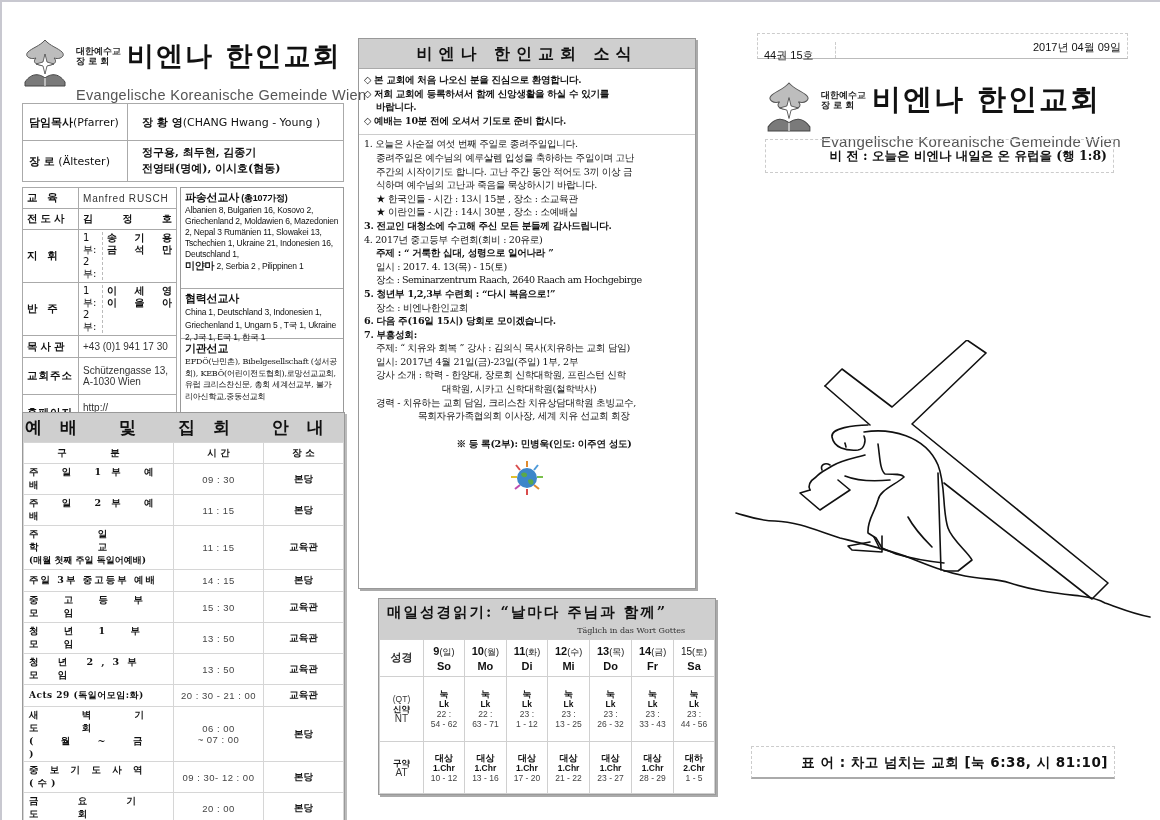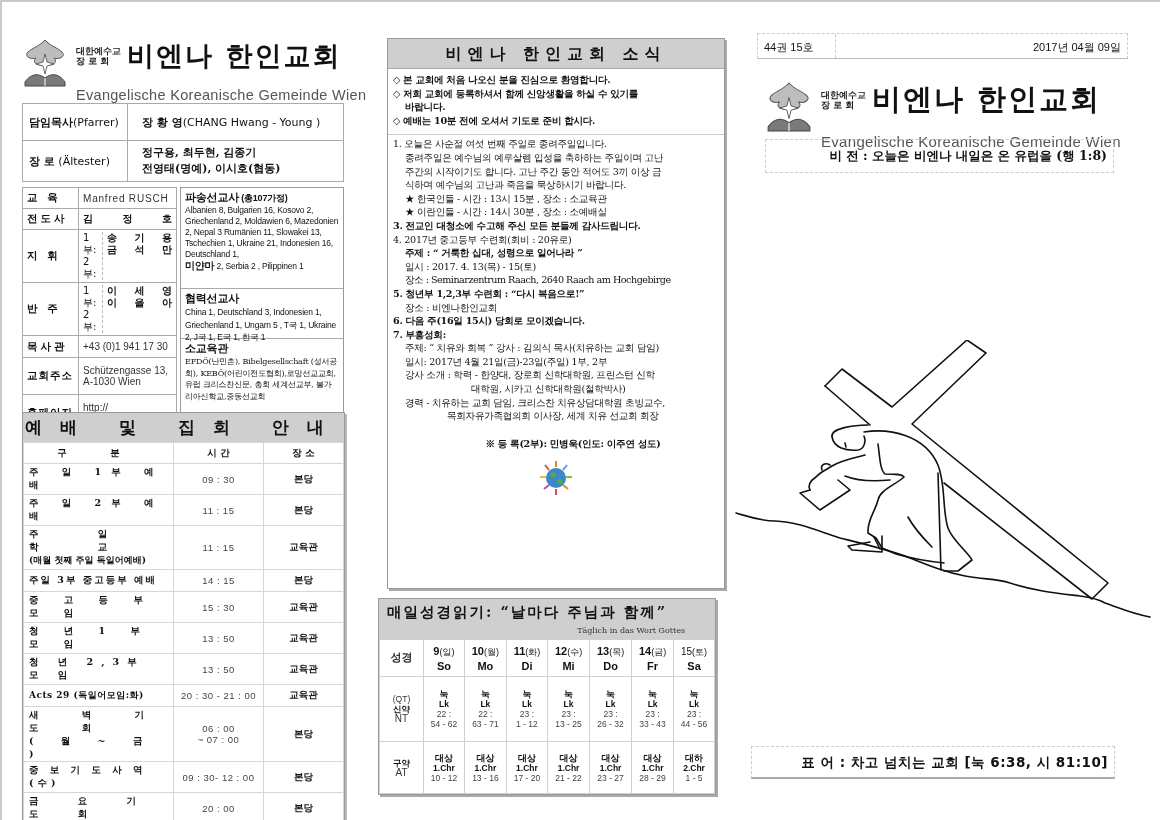--- a/index.html
+++ b/index.html
@@ -39,21 +39,21 @@
   .worship { position: absolute; left: 22px; top: 412px; width: 323px; border: 1px solid #999; box-shadow: 2px 2px 0 #bbb; }
   .worship .title { background: #cfcfcf; height: 29px; text-align: center; font-family: "DejaVu Serif", serif; font-weight: bold; font-size: 17px; line-height: 29px; letter-spacing: 18px; }
   .worship table { width: 100%; border-collapse: collapse; }
   .worship td { border: 1px solid #d6d6d6; font-size: 9.5px; vertical-align: middle; }
   .worship td.c1 { width: 150px; padding: 2px 5px; font-family: "DejaVu Serif", serif; font-weight: bold; letter-spacing: 1px; }
   .worship td.c2 { width: 90px; text-align: center; font-family: "Liberation Sans", sans-serif; color: #444; letter-spacing: 0.5px; }
   .worship td.c3 { text-align: center; font-family: "DejaVu Serif", serif; font-weight: bold; }
   .worship tr.hdr td { font-family: "DejaVu Serif", serif; font-weight: bold; text-align: center; height: 21px; }
 
   
-  .news { position: absolute; left: 387px; top: 38px; width: 338px; height: 551px; border: 1px solid #999; box-shadow: 2px 2px 0 #aaa; }
+  .news { position: absolute; left: 358px; top: 38px; width: 338px; height: 551px; border: 1px solid #999; box-shadow: 2px 2px 0 #aaa; }
   .news .title { background: #cfcfcf; height: 30px; text-align: center; font-family: "DejaVu Serif", serif; font-weight: bold; font-size: 16px; line-height: 30px; letter-spacing: 6px; border-bottom: 1px solid #aaa; }
   .news .body { padding: 4px 5px; font-family: "DejaVu Serif", serif; font-size: 9.6px; line-height: 13.6px; letter-spacing: -0.3px; }
   .news .body p { white-space: nowrap; }
   .news .in1 { padding-left: 12px; }
   .news .in2 { padding-left: 78px; }
   .news .in3 { padding-left: 54px; }
   .news .bold { font-weight: bold; }
   .news .sep { height: 8px; border-bottom: 1px solid #ccc; margin: 0 -5px 2px -5px; }
   .news .reg { text-align: center; padding-left: 34px; margin-top: 14px; }
   .globe { display: block; margin: 10px auto 0; }
@@ -69,21 +69,21 @@
   .reading tr.days td { height: 37px; font-family: "Liberation Sans", sans-serif; font-size: 11px; line-height: 14px; }
   .reading tr.days td b { font-weight: bold; }
   .reading tr.nt td { height: 65px; }
   .reading tr.ot td { height: 52px; }
   .reading .kb { font-family: "DejaVu Serif", serif; font-weight: bold; font-size: 9px; }
   .reading .bk { font-family: "Liberation Sans", sans-serif; font-weight: bold; font-size: 8.5px; }
   .reading .vs { font-family: "Liberation Sans", sans-serif; color: #444; font-size: 8.5px; }
 
   
   .issue { position: absolute; left: 757px; top: 33px; width: 371px; height: 26px; border: 1px dashed #ccc; border-bottom: 1px solid #bbb; display: flex; font-family: "Liberation Sans", sans-serif; font-size: 11px; }
-  .issue .v { width: 78px; border-right: 1px dashed #ccc; padding: 6px 6px; }
+  .issue .v { width: 78px; border-right: 1px dashed #ccc; padding: 6px 6px; margin-top: 8px; }
   .issue .d { flex: 1; text-align: right; padding: 6px 6px; }
 
   .vision { position: absolute; left: 765px; top: 139px; width: 349px; height: 34px; border: 1px dashed #ccc; text-align: right; padding: 8px 6px; font-family: "DejaVu Serif", serif; font-weight: bold; font-size: 12.5px; white-space: nowrap; }
 
   .drawing { position: absolute; left: 730px; top: 340px; }
 
   .motto { position: absolute; left: 751px; top: 746px; width: 364px; height: 33px; border: 1px dashed #ccc; border-bottom: 2px solid #aaa; text-align: right; padding: 7px 6px; font-family: "DejaVu Sans", sans-serif; font-weight: bold; font-size: 13.5px; letter-spacing: 0.5px; white-space: nowrap; }
 </style>
 </head>
 <body>
@@ -212,21 +212,21 @@
   <div class="mission-sec" style="height:101px;">
     <div><span class="h">파송선교사</span> <b style="font-size:9px;">(총107가정)</b></div>
     <div>Albanien 8, Bulgarien 16, Kosovo 2, Griechenland 2, Moldawien 6,  Mazedonien 2, Nepal 3 Rumänien 11, Slowakei 13, Tschechien 1, Ukraine 21, Indonesien 16, Deutschland 1,</div>
     <div><b style="font-size:10px;">미얀마</b><span> 2, Serbia 2 , Pilippinen 1</span></div>
   </div>
   <div class="mission-sec" style="height:50px;">
     <div class="h">협력선교사</div>
     <div style="line-height:12.5px;">China 1, Deutschland 3, Indonesien 1, Griechenland 1, Ungarn 5 , T국 1, Ukraine 2, J국 1, E국 1, 한국 1</div>
   </div>
   <div class="mission-sec">
-    <div class="h">소교육관</div>
+    <div class="h">기관선교</div>
     <div style="font-family:'DejaVu Serif',serif; font-size:8px; line-height:11.5px;">EFDÖ(난민촌), Bibelgesellschaft (성서공회), KEBÖ(어린이전도협회),로망선교교회, 유럽 크리스찬신문, 총회 세계선교부, 불가리아신학교,중동선교회</div>
   </div>
 </div>
 
 <div class="worship">
   <div class="title">예배 및 집회 안내</div>
   <table>
     <tbody>
         <tr class="hdr">
       <td class="c1" style="text-align:center; letter-spacing:20px;">구  분</td>

